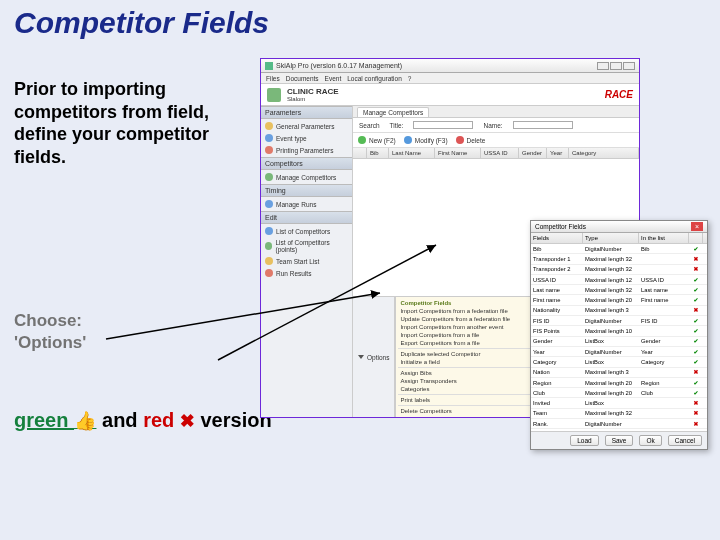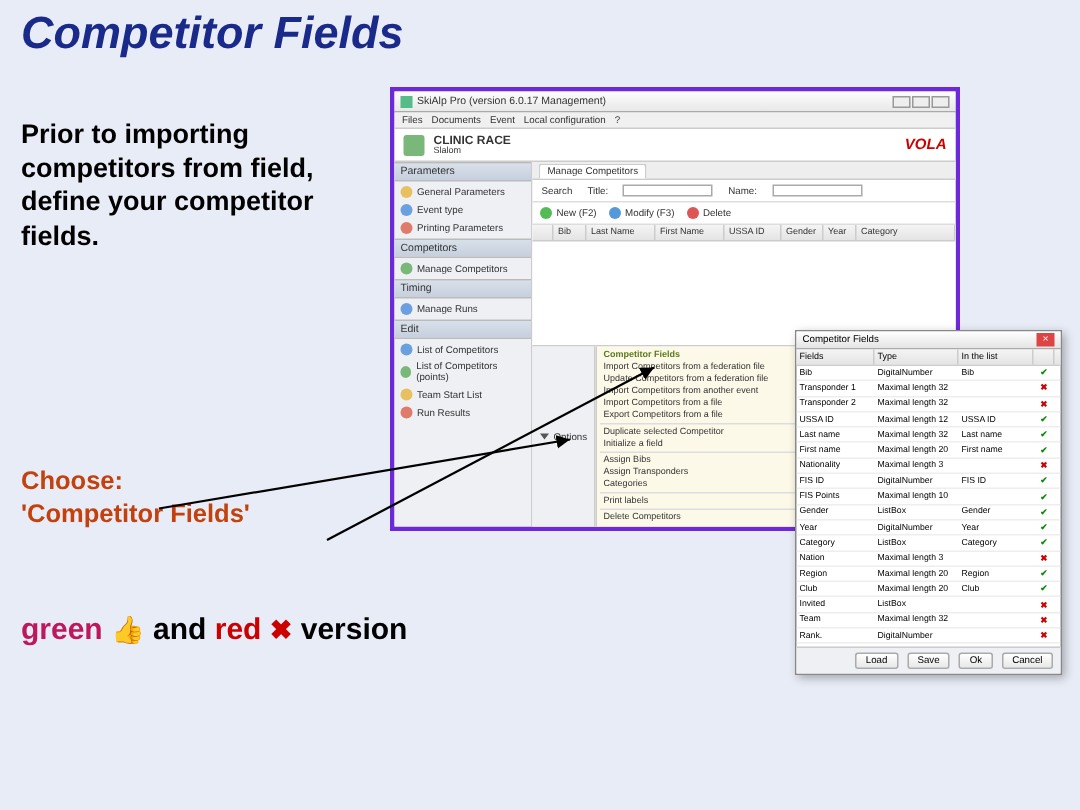--- a/index.html
+++ b/index.html
@@ -15,36 +15,36 @@
     font-size: 30px; font-weight: bold; font-style: italic;
     color: #1a2a8a;
   }
   .intro {
     position: absolute; top: 78px; left: 14px; width: 220px;
     font-size: 18px; font-weight: bold; color: #000;
     line-height: 1.25;
   }
   .choose {
     position: absolute; top: 310px; left: 14px;
-    font-size: 17px; font-weight: bold; color: #c2410c; line-height: 1.28;
+    font-size: 17px; font-weight: bold; color: #737373; line-height: 1.28;
   }
   .dbl {
     position: absolute; top: 408px; left: 14px;
     font-size: 20px; font-weight: bold; color: #000; line-height: 1.28;
   }
-  .green-txt { color: #be185d; }
+  .green-txt { color: #15803d; text-decoration: underline; }
   .red-txt { color: #c00; }
   .hand { font-size: 18px; }
 
   
   .app {
     position: absolute; top: 58px; left: 260px;
-    width: 380px; height: 296px;
+    width: 380px; height: 360px;
     background: #f4f4f4;
-    border: 3px solid #6d28d9;
+    border: 1px solid #6d28d9;
     font-size: 7px; color: #333;
   }
   .titlebar {
     height: 14px; background: linear-gradient(#fdfdfd,#e8e8e8);
     border-bottom: 1px solid #aaa; display:flex; align-items:center;
     padding:0 4px; gap:3px;
   }
   .titlebar .ico { width:8px;height:8px;background:#5b8; }
   .titlebar .ttl { font-size:7px; }
   .winbtns { margin-left:auto; display:flex; gap:1px;}
@@ -127,21 +127,21 @@
 </style>
 </head>
 <body>
 
 <div class="slide-title">Competitor Fields</div>
 
 <div class="intro">Prior to importing competitors from field, define your competitor fields.</div>
 
 <div class="choose">
   <div>Choose:</div>
-  <div>'Competitor Fields'</div>
+  <div>'Options'</div>
 </div>
 
 <div class="dbl">
   <div>
     <span class="green-txt">green </span><span class="green-txt hand">👍</span>
     <span>and </span><span class="red-txt">red </span><span class="red-txt hand">✖</span><span> version</span>
   </div>
 </div>
 
 <div class="app">
@@ -160,21 +160,21 @@
     <span>Event</span>
     <span>Local configuration</span>
     <span>?</span>
   </div>
   <div class="header">
     <span class="logo"></span>
     <span>
       <div class="rname">CLINIC RACE</div>
       <div style="font-size:6px">Slalom</div>
     </span>
-    <span class="volalogo">VOLA</span>
+    <span class="volalogo">RACE</span>
   </div>
   <div class="body">
     <div class="sidebar">
       <div class="sect-h">Parameters</div>
       <div class="sect-b">
         <div class="it">
             <span class="dot" style="background:#e8c060"></span>
             <span>General Parameters</span>
           </div>
         <div class="it">

